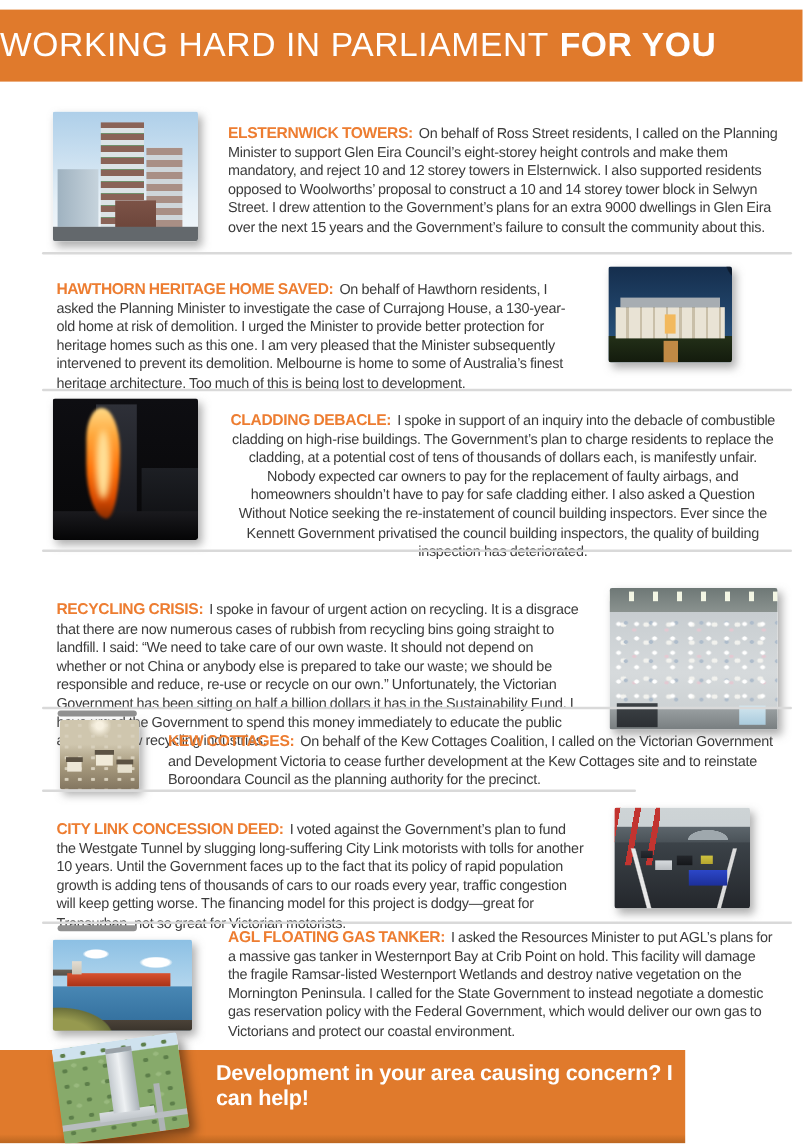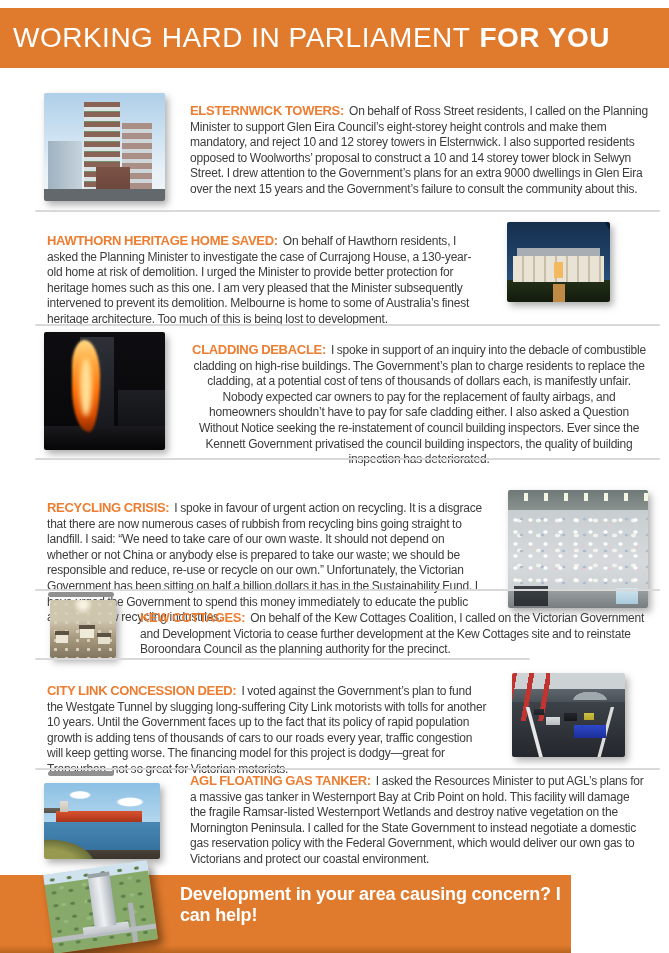--- a/index.html
+++ b/index.html
@@ -1,21 +1,21 @@
 <!DOCTYPE html>
 <html><head>
 <meta charset="utf-8">
 <style>
   html,body{margin:0;padding:0;background:#fff;}
   .page{position:relative;width:669px;height:953px;background:#fff;overflow:hidden;
         font-family:"Liberation Sans",sans-serif;}
 
   
   .header-band{position:absolute;top:8px;left:0;width:669px;height:60px;background:#E07A2C;
-               display:flex;align-items:center;padding-left:13px;box-sizing:border-box;}
+               display:flex;align-items:center;box-sizing:border-box;}
   .header-title{font-size:28px;color:#ffffff;letter-spacing:.5px;font-weight:400;white-space:nowrap;}
   .header-title .reg{margin-right:9px;}
   .header-title .strong{font-weight:700;}
 
   
   .story{position:absolute;left:35px;width:625px;display:flex;align-items:flex-start;}
   .txt{flex:1;margin:12px;font-size:12px;line-height:15.6px;color:#3C3C3C;
        letter-spacing:-0.2px;word-spacing:-0.4px;}
   .h{font-weight:700;color:#ED7D31;font-size:13px;letter-spacing:-0.3px;margin-right:5px;}
 

